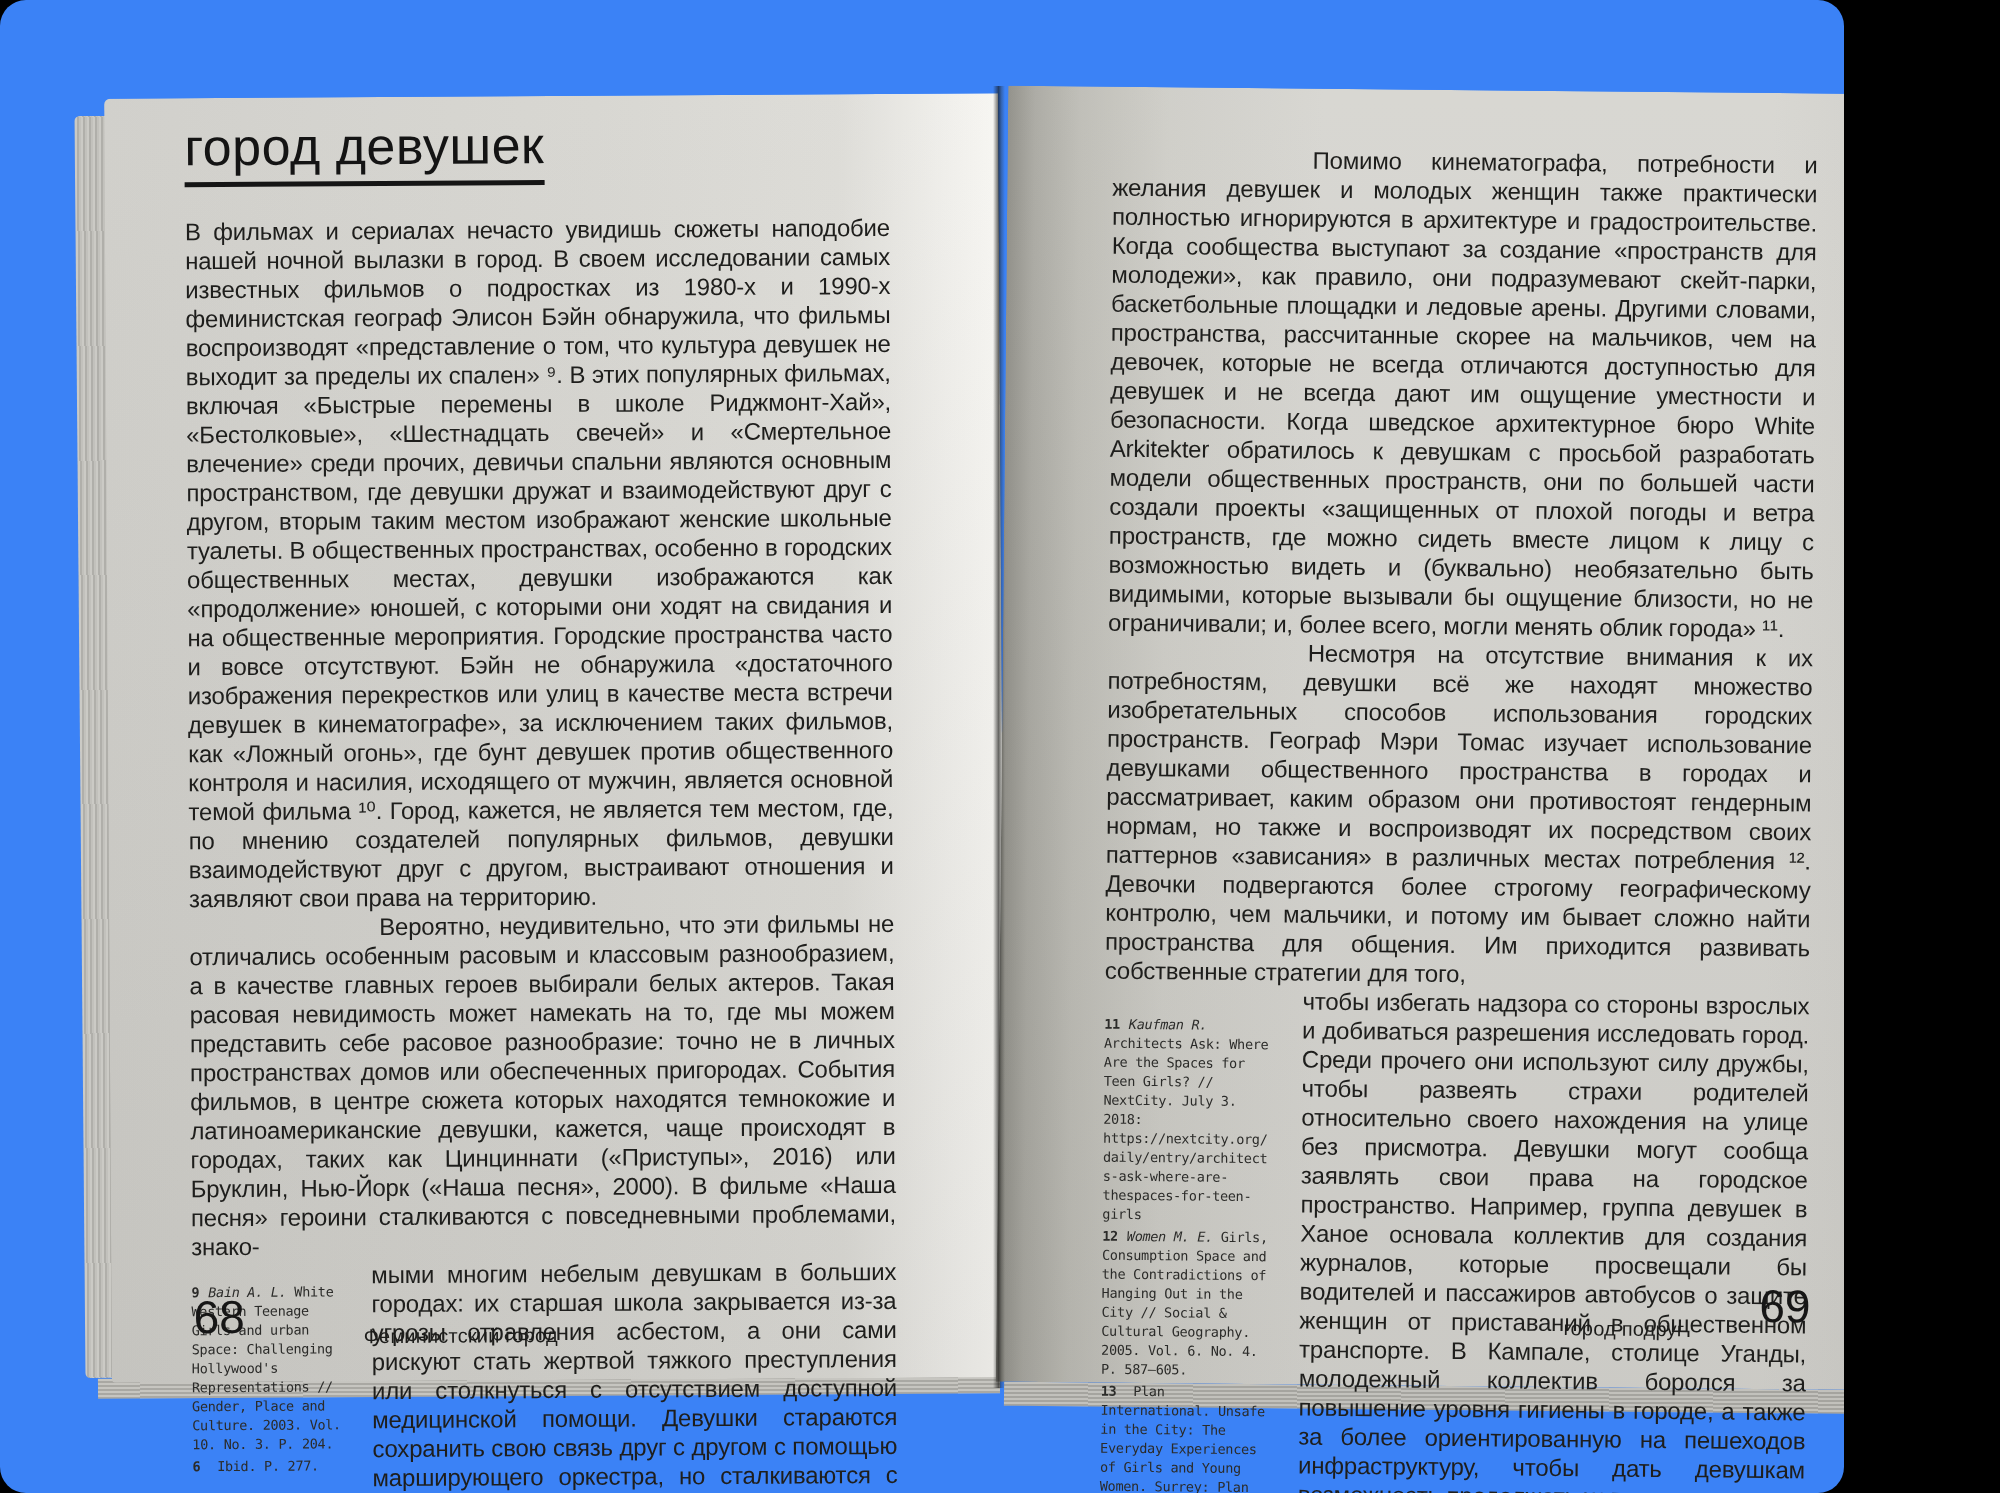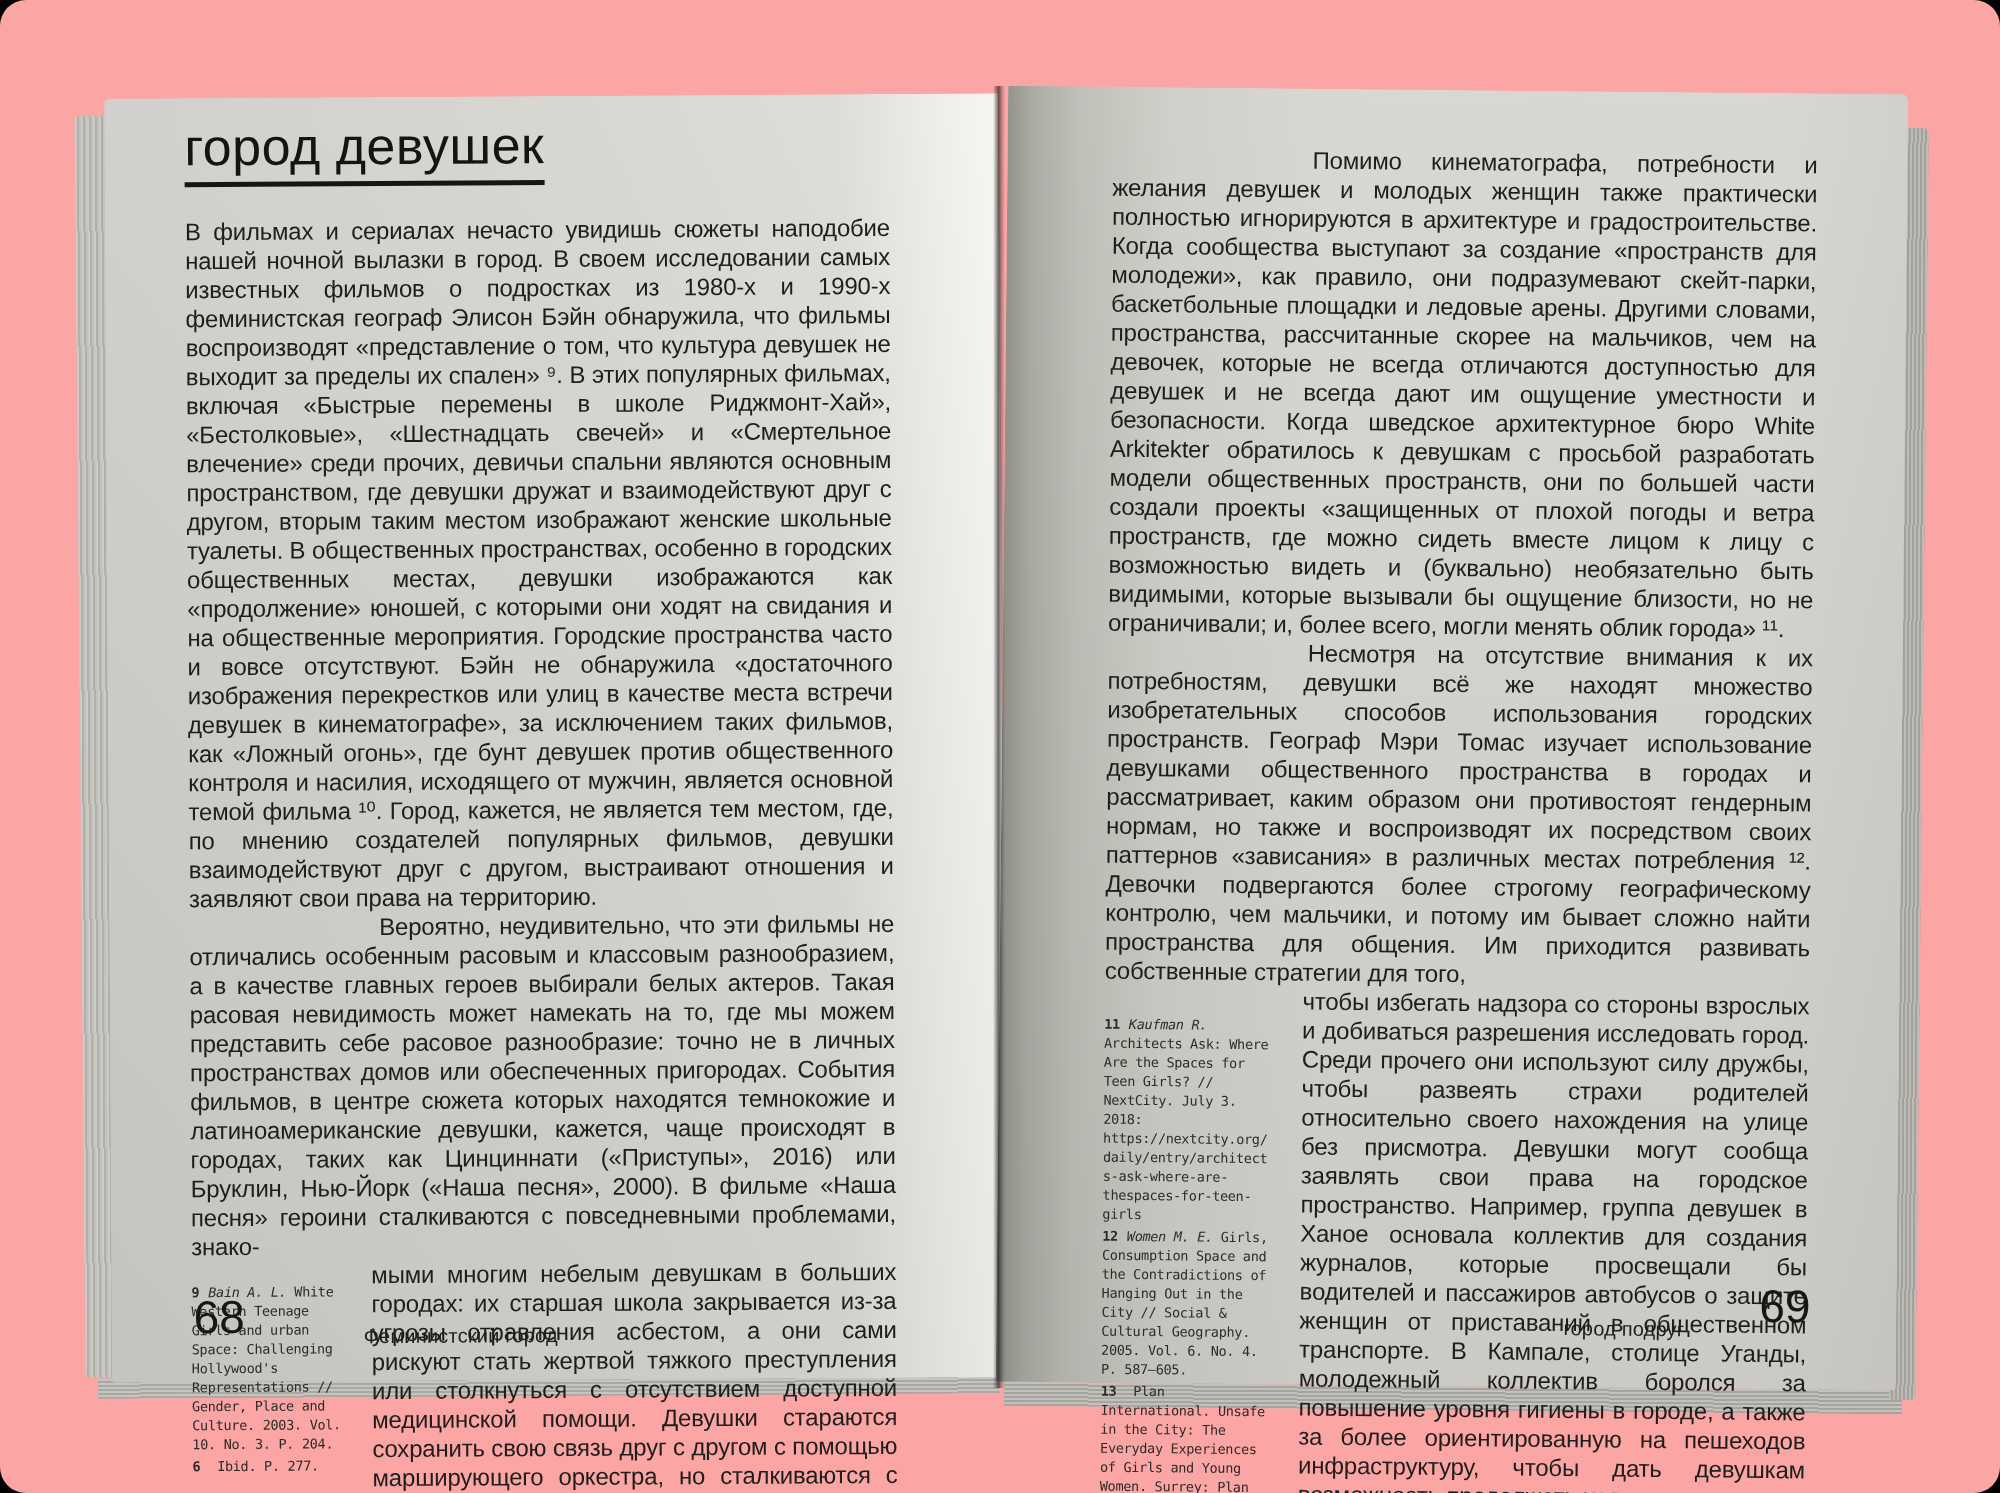--- a/index.html
+++ b/index.html
@@ -1,17 +1,17 @@
 <!DOCTYPE html>
 <html><head>
 <meta charset="utf-8">
 <style>
   html,body{margin:0;padding:0;background:#000;}
   .canvas{
-    position:relative;width:2000px;height:1493px;background:#fca5a5;
+    position:relative;width:1844px;height:1493px;background:#3b82f6;
     border-radius:26px;overflow:hidden;
     font-family:"Liberation Sans","DejaVu Sans",sans-serif;
   }
   
   .edge{position:absolute;}
   .edge-left{
     left:80px;top:116px;width:32px;height:1262px;transform:rotate(-0.5deg);
     background:repeating-linear-gradient(90deg,#cbcac5 0 2px,#b0afaa 2px 4px,#c2c1bc 4px 6px);
     border-radius:5px 0 0 5px;
   }

